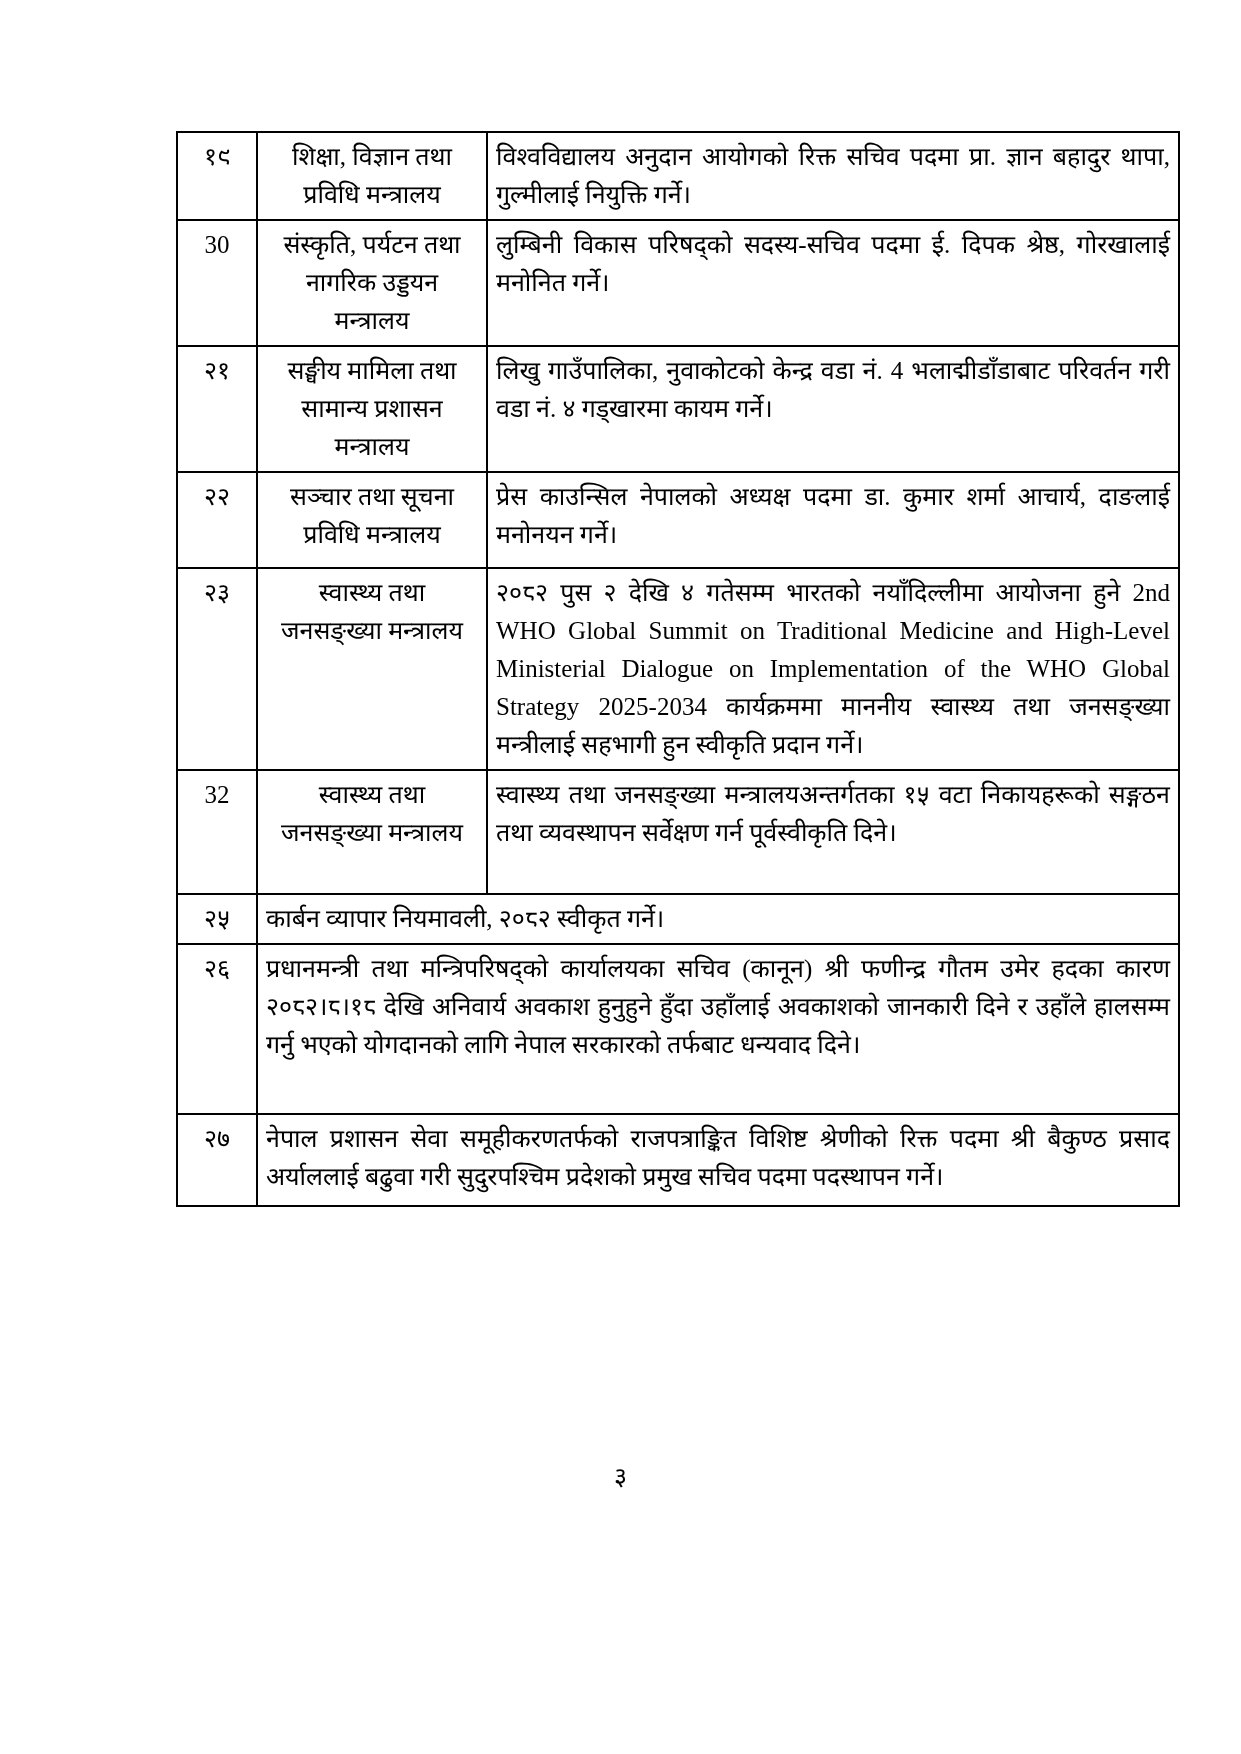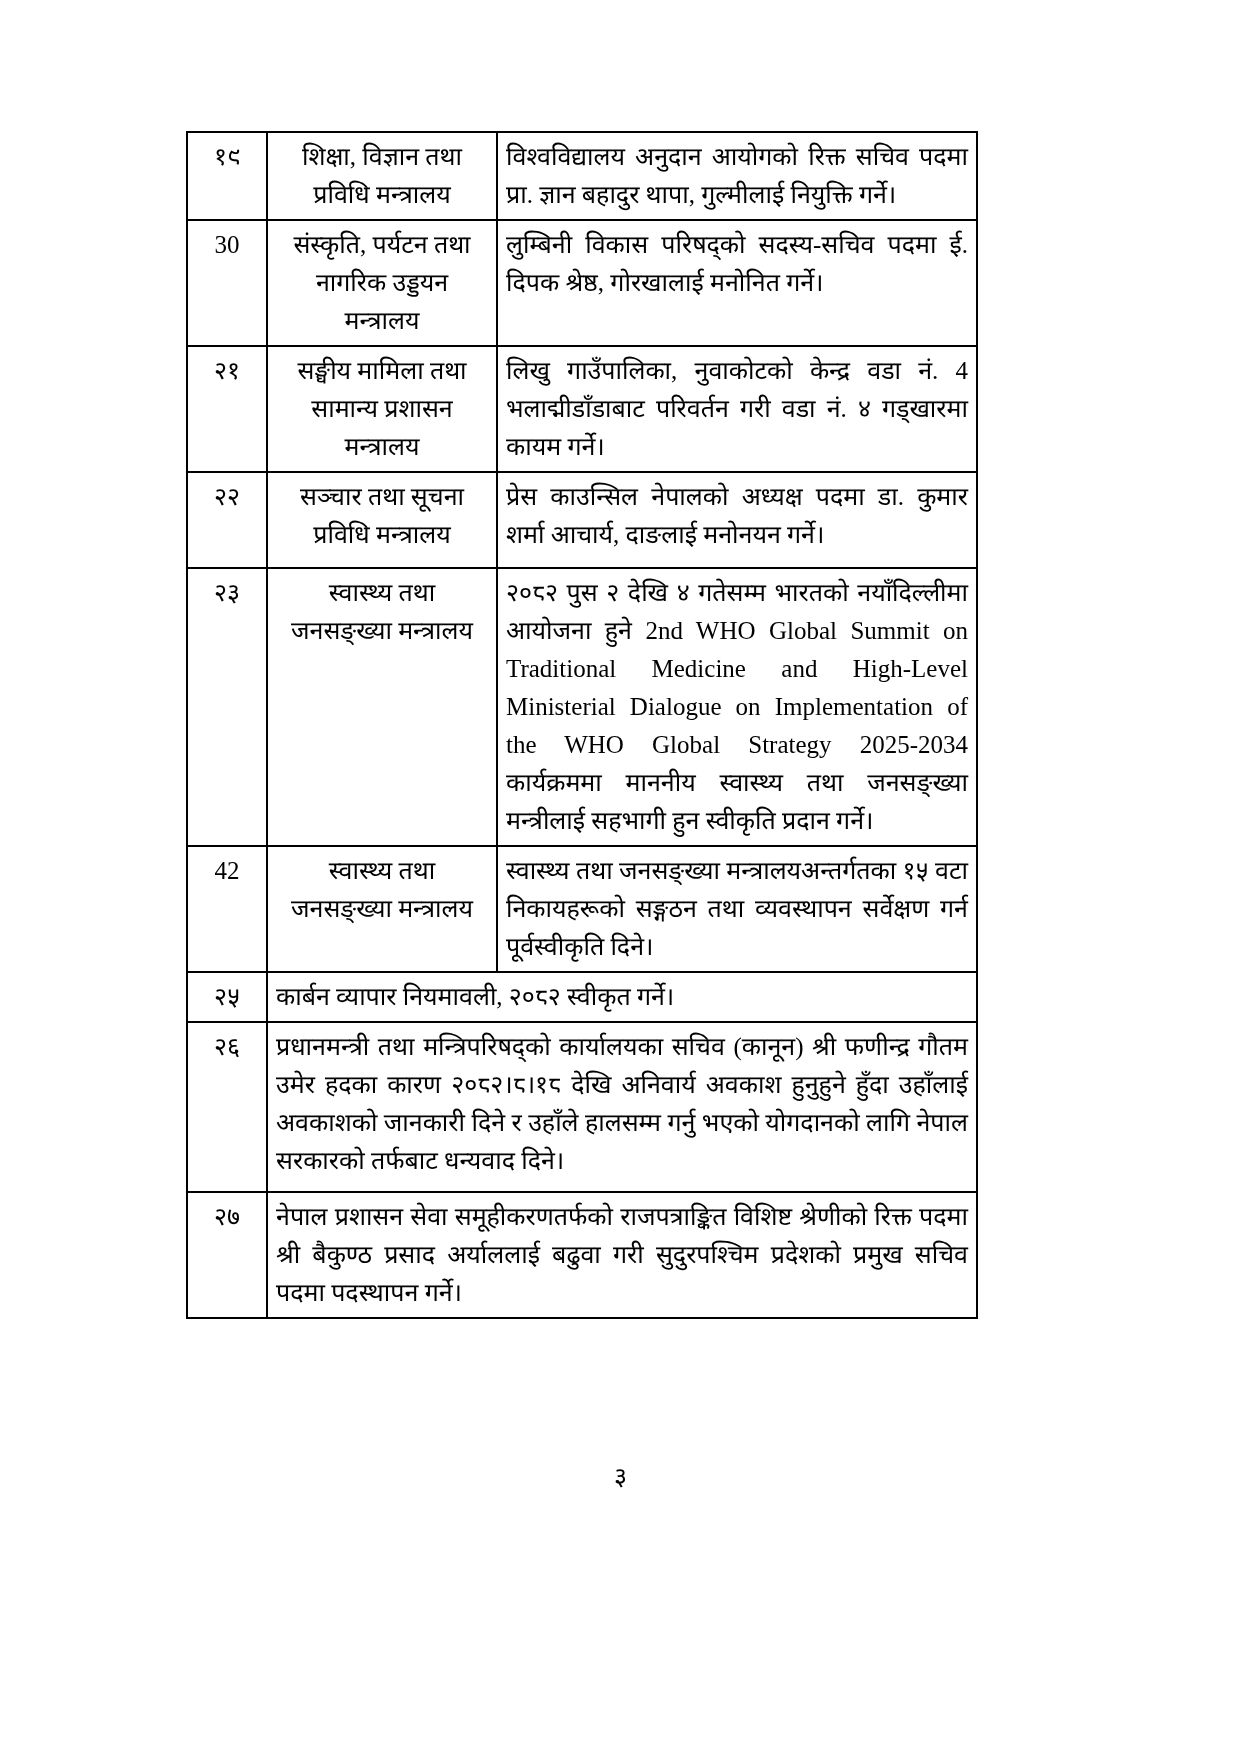--- a/index.html
+++ b/index.html
@@ -11,23 +11,23 @@
   }
   .page {
     position: relative;
     width: 1241px;
     height: 1754px;
     background: #ffffff;
     overflow: hidden;
   }
   table.decisions {
     position: absolute;
-    left: 186px;
+    left: 176px;
     top: 131px;
-    width: 792px;
+    width: 1004px;
     border-collapse: collapse;
     table-layout: fixed;
   }
   table.decisions td {
     border: 2px solid #000000;
     vertical-align: top;
     font-size: 25px;
     line-height: 38px;
     padding: 5px 8px;
     word-break: normal;
@@ -89,21 +89,21 @@
         <td class="sn">२२</td>
         <td class="ministry">सञ्चार तथा सूचना प्रविधि मन्त्रालय</td>
         <td class="decision">प्रेस काउन्सिल नेपालको अध्यक्ष पदमा डा. कुमार शर्मा आचार्य, दाङलाई मनोनयन गर्ने।</td>
       </tr>
       <tr class="h190">
         <td class="sn">२३</td>
         <td class="ministry">स्वास्थ्य तथा जनसङ्ख्या मन्त्रालय</td>
         <td class="decision">२०८२ पुस २ देखि ४ गतेसम्म भारतको नयाँदिल्लीमा आयोजना हुने 2nd WHO Global Summit on Traditional Medicine and High-Level Ministerial Dialogue on Implementation of the WHO Global Strategy 2025-2034 कार्यक्रममा माननीय स्वास्थ्य तथा जनसङ्ख्या मन्त्रीलाई सहभागी हुन स्वीकृति प्रदान गर्ने।</td>
       </tr>
       <tr class="h124">
-        <td class="sn">42</td>
+        <td class="sn">32</td>
         <td class="ministry">स्वास्थ्य तथा जनसङ्ख्या मन्त्रालय</td>
         <td class="decision">स्वास्थ्य तथा जनसङ्ख्या मन्त्रालयअन्तर्गतका १५ वटा निकायहरूको सङ्गठन तथा व्यवस्थापन सर्वेक्षण गर्न पूर्वस्वीकृति दिने।</td>
       </tr>
       <tr class="h46">
         <td class="sn">२५</td>
         <td class="decision" colspan="2">कार्बन व्यापार नियमावली, २०८२ स्वीकृत गर्ने।</td>
       </tr>
       <tr class="h170">
         <td class="sn">२६</td>
         <td class="decision" colspan="2">प्रधानमन्त्री तथा मन्त्रिपरिषद्‌को कार्यालयका सचिव (कानून) श्री फणीन्द्र गौतम उमेर हदका कारण २०८२।८।१८ देखि अनिवार्य अवकाश हुनुहुने हुँदा उहाँलाई अवकाशको जानकारी दिने र उहाँले हालसम्म गर्नु भएको योगदानको लागि नेपाल सरकारको तर्फबाट धन्यवाद दिने।</td>

